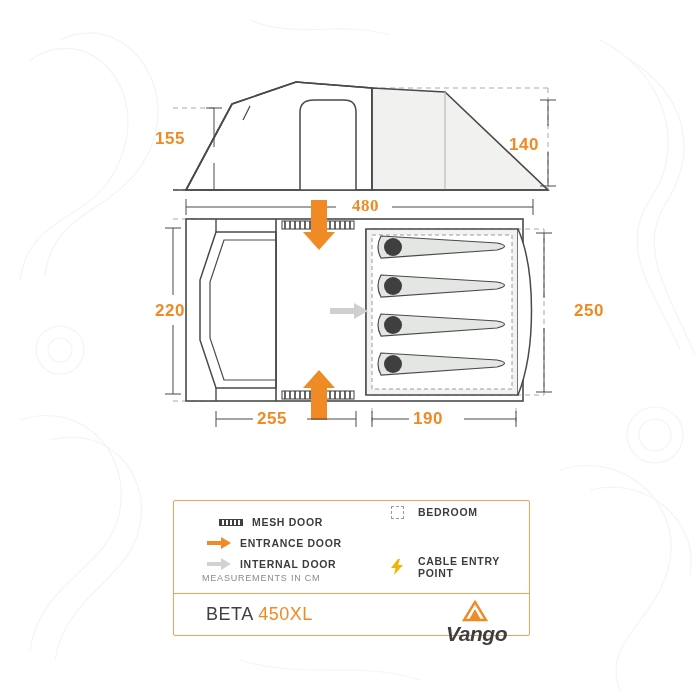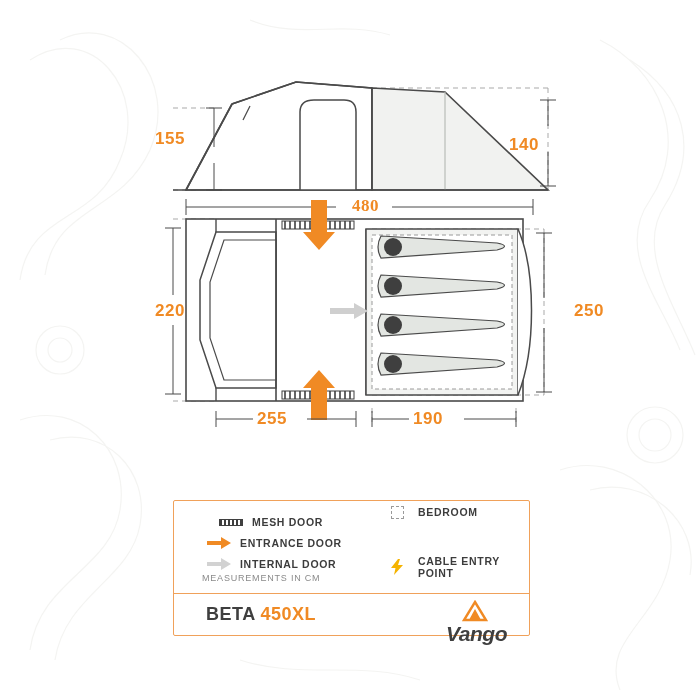--- a/index.html
+++ b/index.html
@@ -71,21 +71,21 @@
     font-size: 9px;
     color: #8a8a8a;
     letter-spacing: 0.8px;
     font-weight: normal;
   }
   #model-name {
     position: absolute;
     left: 32px;
     top: 103px;
     font-size: 18px;
-    font-weight: bold;
+    font-weight: normal;
     letter-spacing: 0.5px;
   }
   #model-name .dark { color: #3f3f3f; }
   #model-name .orange { color: #f08a24; }
   #brand {
     position: absolute;
     right: 22px;
     top: 99px;
     display: flex;
     align-items: center;

